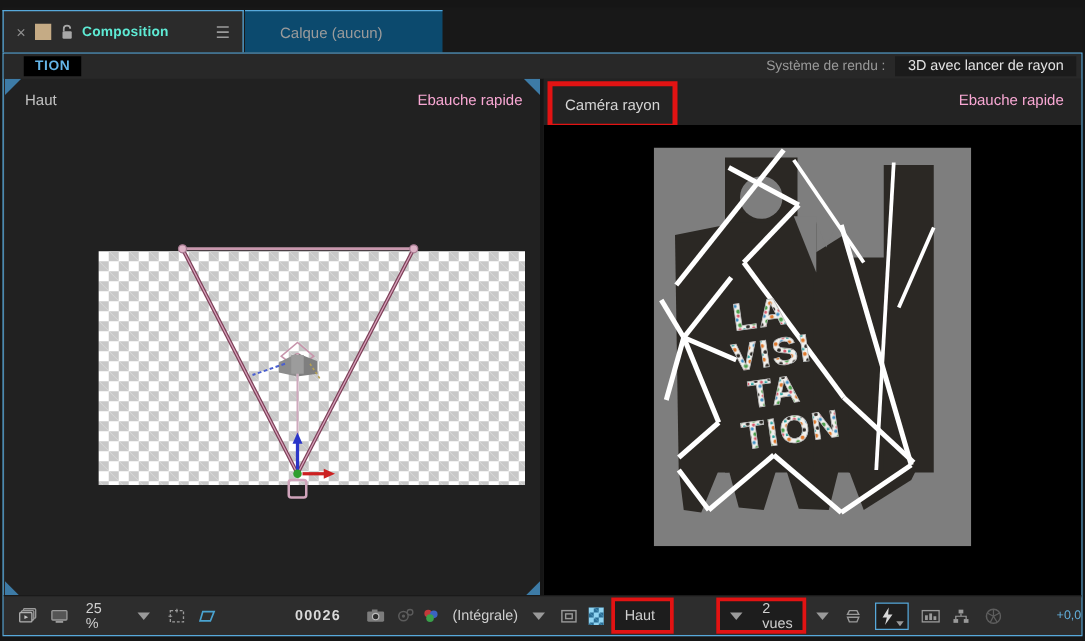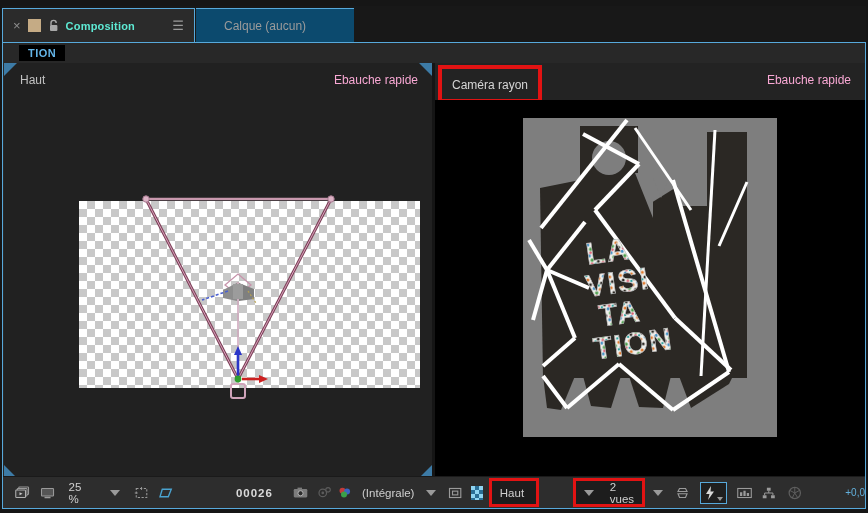--- a/index.html
+++ b/index.html
@@ -95,20 +95,24 @@
     </div>
     <div class="tab-calque">
       <span>Calque (aucun)</span>
     </div>
   </div>
 
   <div class="panel">
 
     <div class="subhead">
       <span class="cube-chip">TION</span>
+      <div class="render-group">
+        <span class="render-label">Système de rendu :</span>
+        <span class="render-value">3D avec lancer de rayon</span>
+      </div>
     </div>
 
     <div class="vp-left">
       <div class="corner tl"></div>
       <div class="corner tr"></div>
       <div class="corner bl"></div>
       <div class="corner br"></div>
       <span class="vp-label left">Haut</span>
       <span class="vp-label right">Ebauche rapide</span>
       <div class="checkerboard"></div>

